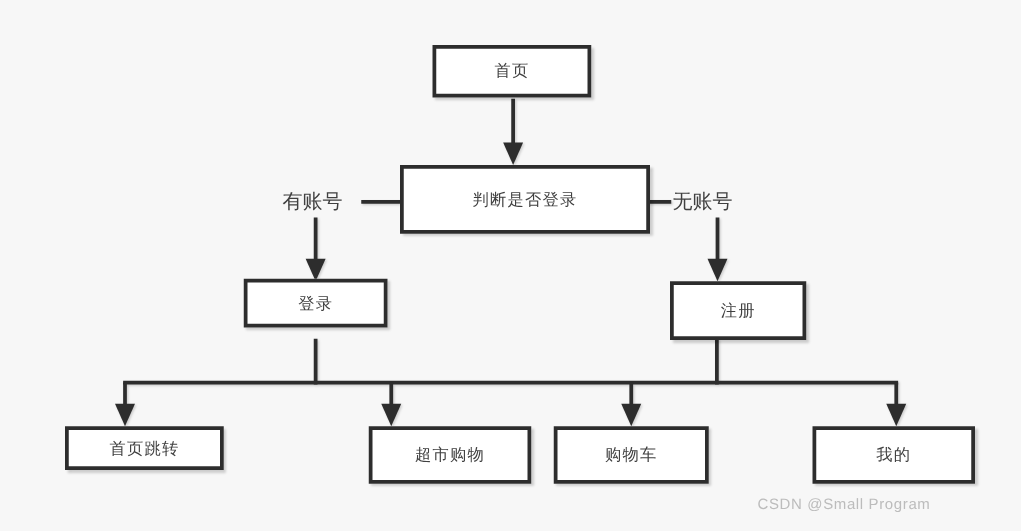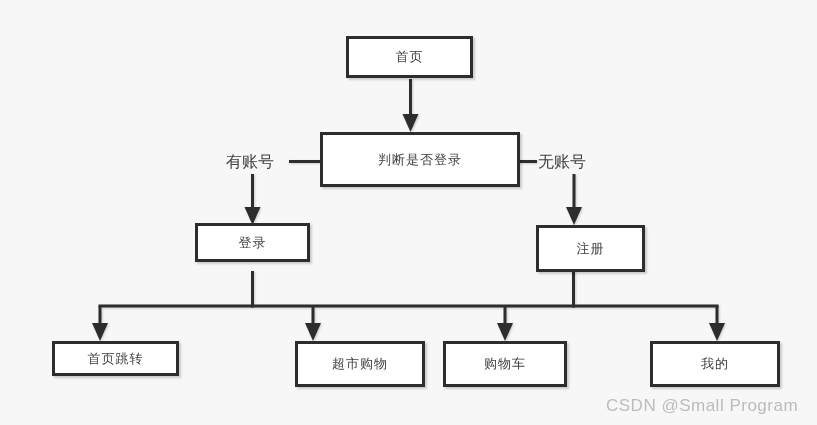--- a/index.html
+++ b/index.html
@@ -47,21 +47,21 @@
     position: absolute;
     font-size: 16px;
     color: #404040;
     line-height: 22px;
     white-space: nowrap;
   }
   .watermark {
     position: absolute;
     left: 606px;
     top: 396px;
-    font-size: 17px;
+    font-size: 12px;
     color: #bcbcbc;
     letter-spacing: 0.5px;
     white-space: nowrap;
   }
 </style>
 </head>
 <body>
 
 <div class="stage">
 

